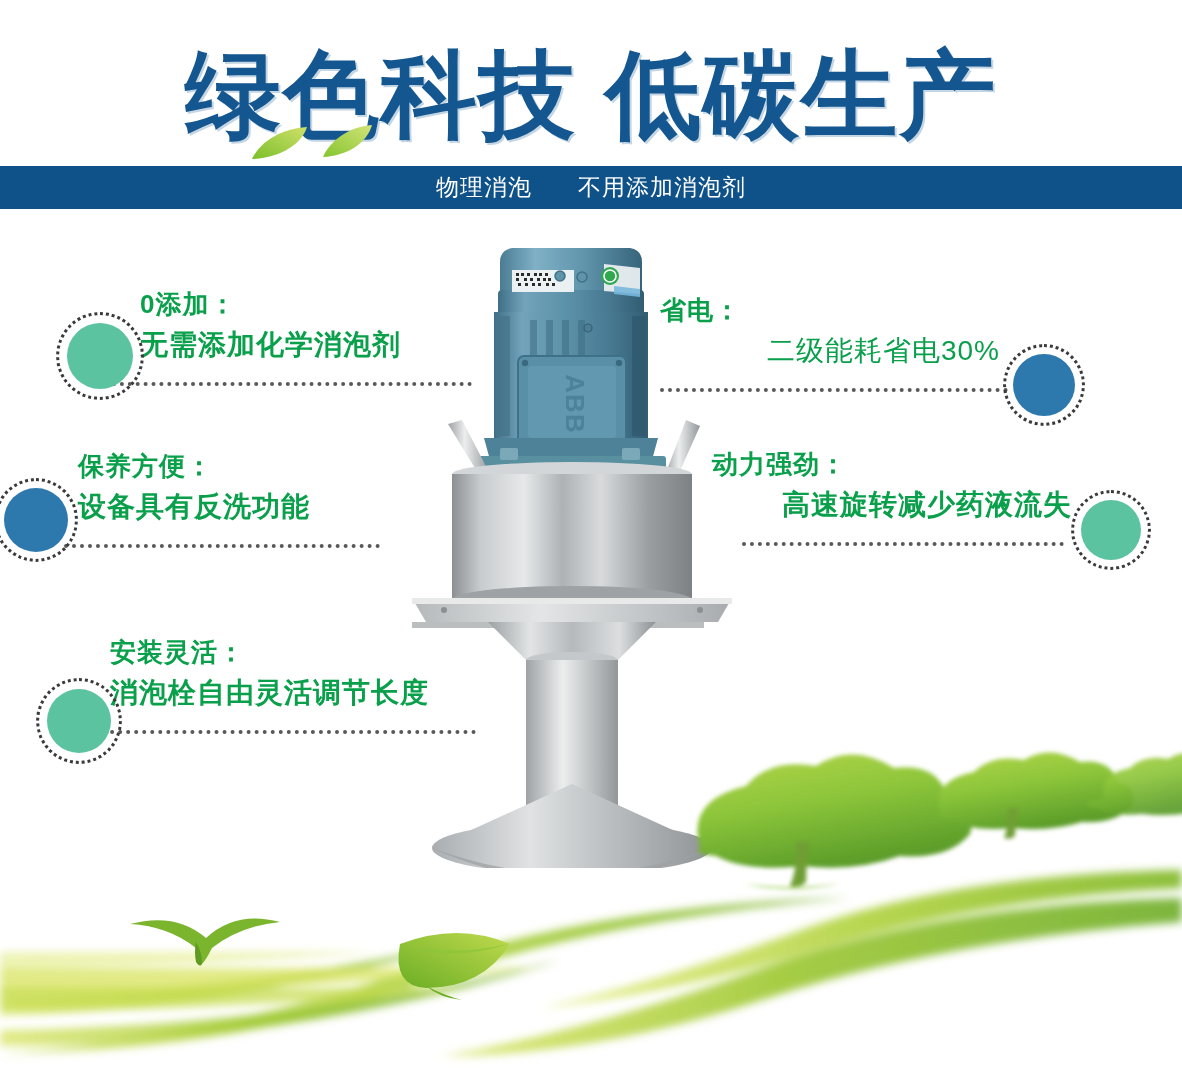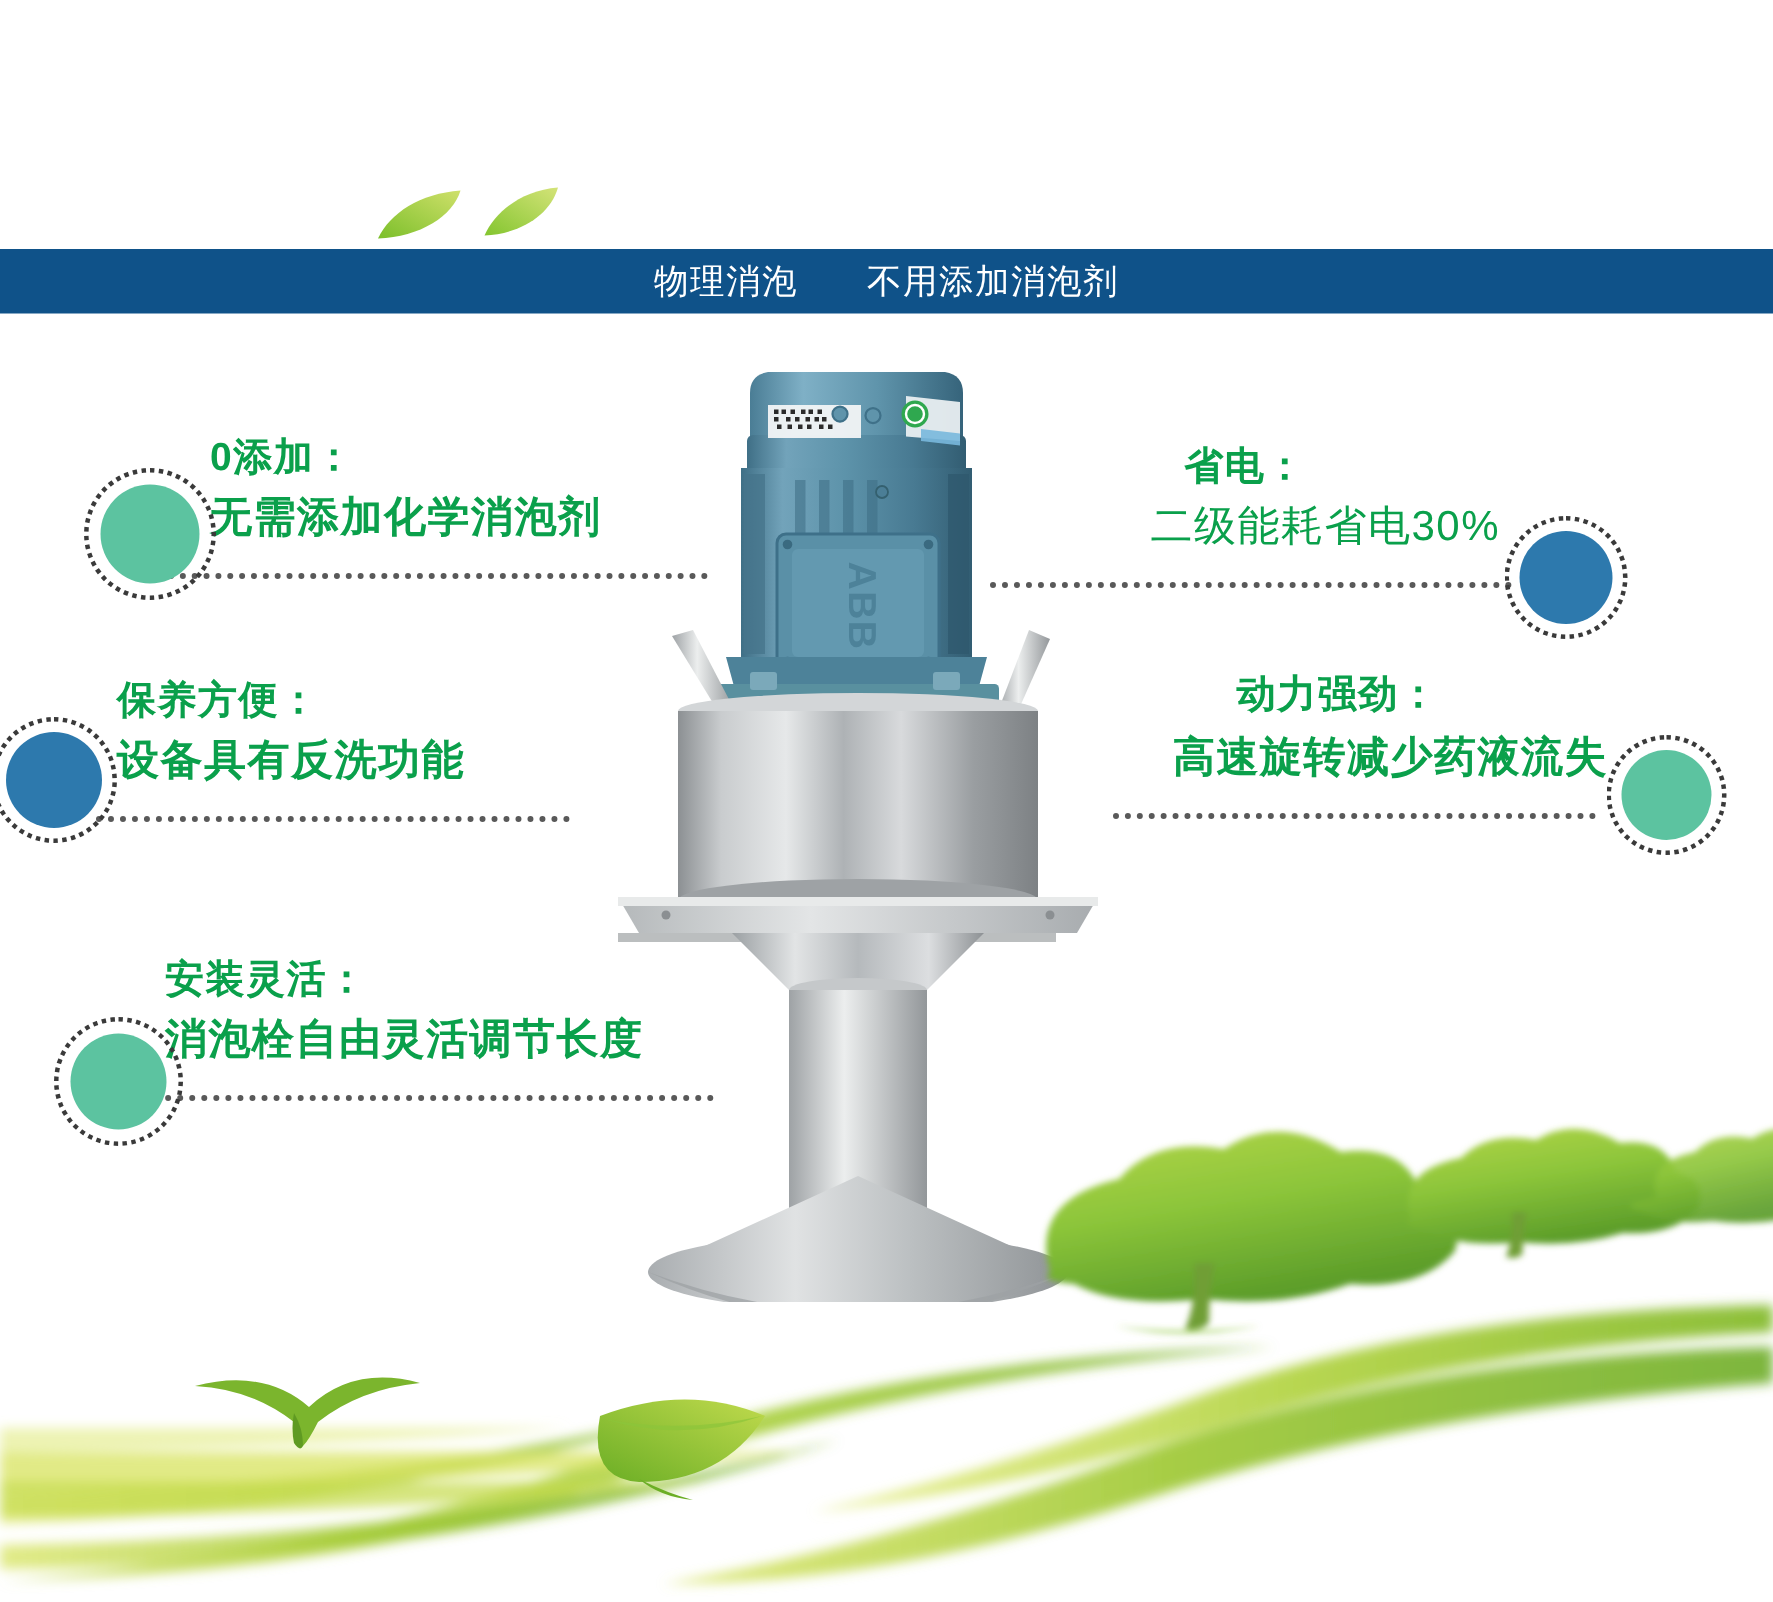--- a/index.html
+++ b/index.html
@@ -39,21 +39,21 @@
   .feature{position:absolute;}
   .feature .ftext{position:absolute;white-space:nowrap;}
   .feature .fhead{
     color:#0aa04b;font-size:26px;font-weight:bold;line-height:36px;letter-spacing:1px;
   }
   .feature .fbody{
     color:#0aa04b;font-size:28px;font-weight:bold;line-height:42px;letter-spacing:1px;
   }
   .feature.light .fbody{font-weight:normal;}
   .feature.right .ftext{text-align:right;}
-  .feature .fhead.alignr{text-align:center;display:block;}
+  .feature .fhead.alignr{text-align:left;display:block;}
 
   
   .dotline{
     position:absolute;height:0;border-top:4px dotted #595959;
   }
 
   
   .circ-wrap{position:absolute;}
   .circ-ring{
     position:absolute;left:0;top:0;border-radius:50%;
@@ -65,20 +65,21 @@
 
   
   .decor{position:absolute;left:0;bottom:0;width:1182px;height:330px;pointer-events:none;}
 </style>
 </head>
 <body>
 
 <div id="stage">
 
   <div class="header">
+    <div class="title">绿色科技 低碳生产</div>
 
     <svg class="leaf-accent leafA" viewBox="0 0 60 34">
       <defs>
         <linearGradient id="lg1" x1="0" y1="1" x2="1" y2="0">
           <stop offset="0" stop-color="#7bbf2a"></stop>
             <stop offset="1" stop-color="#cfe06a"></stop>
         </linearGradient>
       </defs>
       <path d="M2 33 C10 16 30 3 57 1 C52 18 30 32 2 33 Z" fill="url(#lg1)"></path>
     </svg>
@@ -284,21 +285,21 @@
       <span class="fbody">二级能耗省电30%</span>
     </div>
     <div class="dotline" style="left:0px;top:100px;width:348px;"></div>
     <div class="circ-wrap" style="left:343px;top:56px;width:82px;height:82px;">
       <div class="circ-ring" style="width:82px;height:82px;"></div>
       <div class="circ-dot c-blue" style="left:10px;top:10px;width:62px;height:62px;"></div>
     </div>
   </div>
 
   <div class="feature right" style="left:690px;top:440px;width:492px;height:130px;">
-    <div class="ftext" style="right:110px;top:6px;width:360px;font-family:Liberation Mono, monospace;">
+    <div class="ftext" style="right:110px;top:6px;width:360px;">
       <span class="fhead alignr">动力强劲：</span>
     </div>
     <div class="ftext" style="right:110px;top:44px;width:360px;text-align:right;">
       <span class="fbody">高速旋转减少药液流失</span>
     </div>
     <div class="dotline" style="left:52px;top:102px;width:322px;"></div>
     <div class="circ-wrap" style="left:381px;top:50px;width:80px;height:80px;">
       <div class="circ-ring" style="width:80px;height:80px;"></div>
       <div class="circ-dot c-green" style="left:10px;top:10px;width:60px;height:60px;"></div>
     </div>

